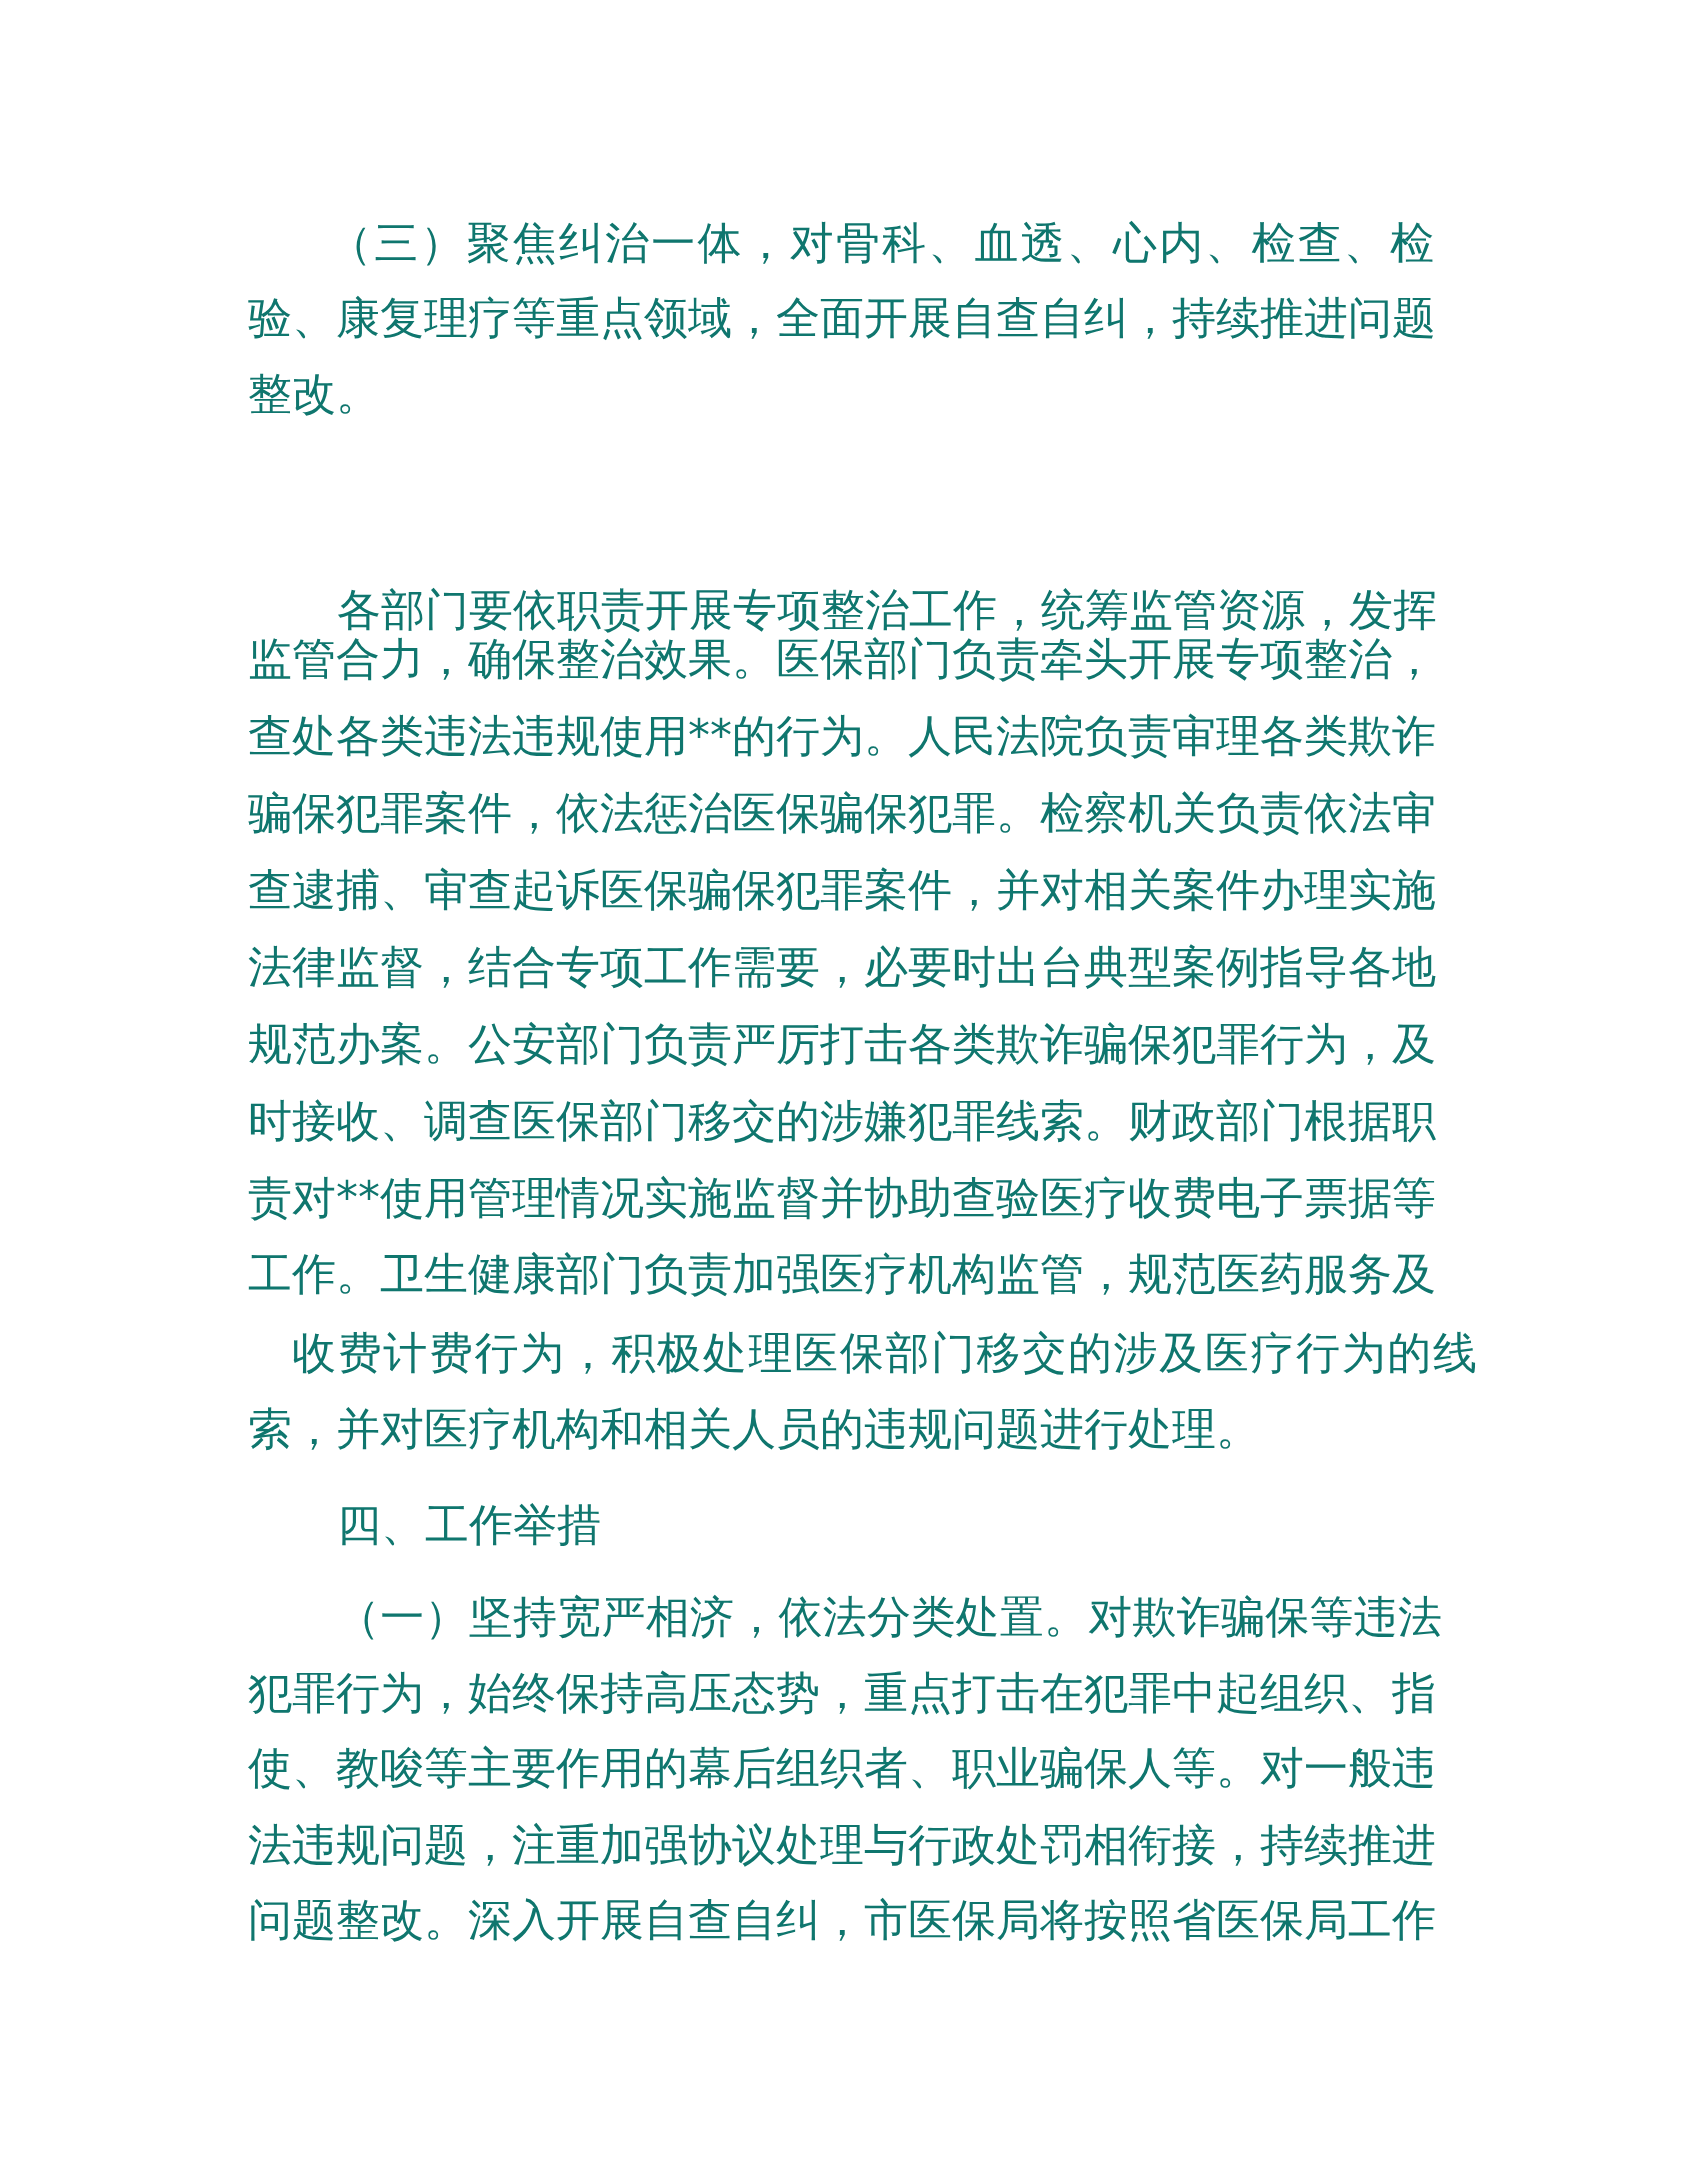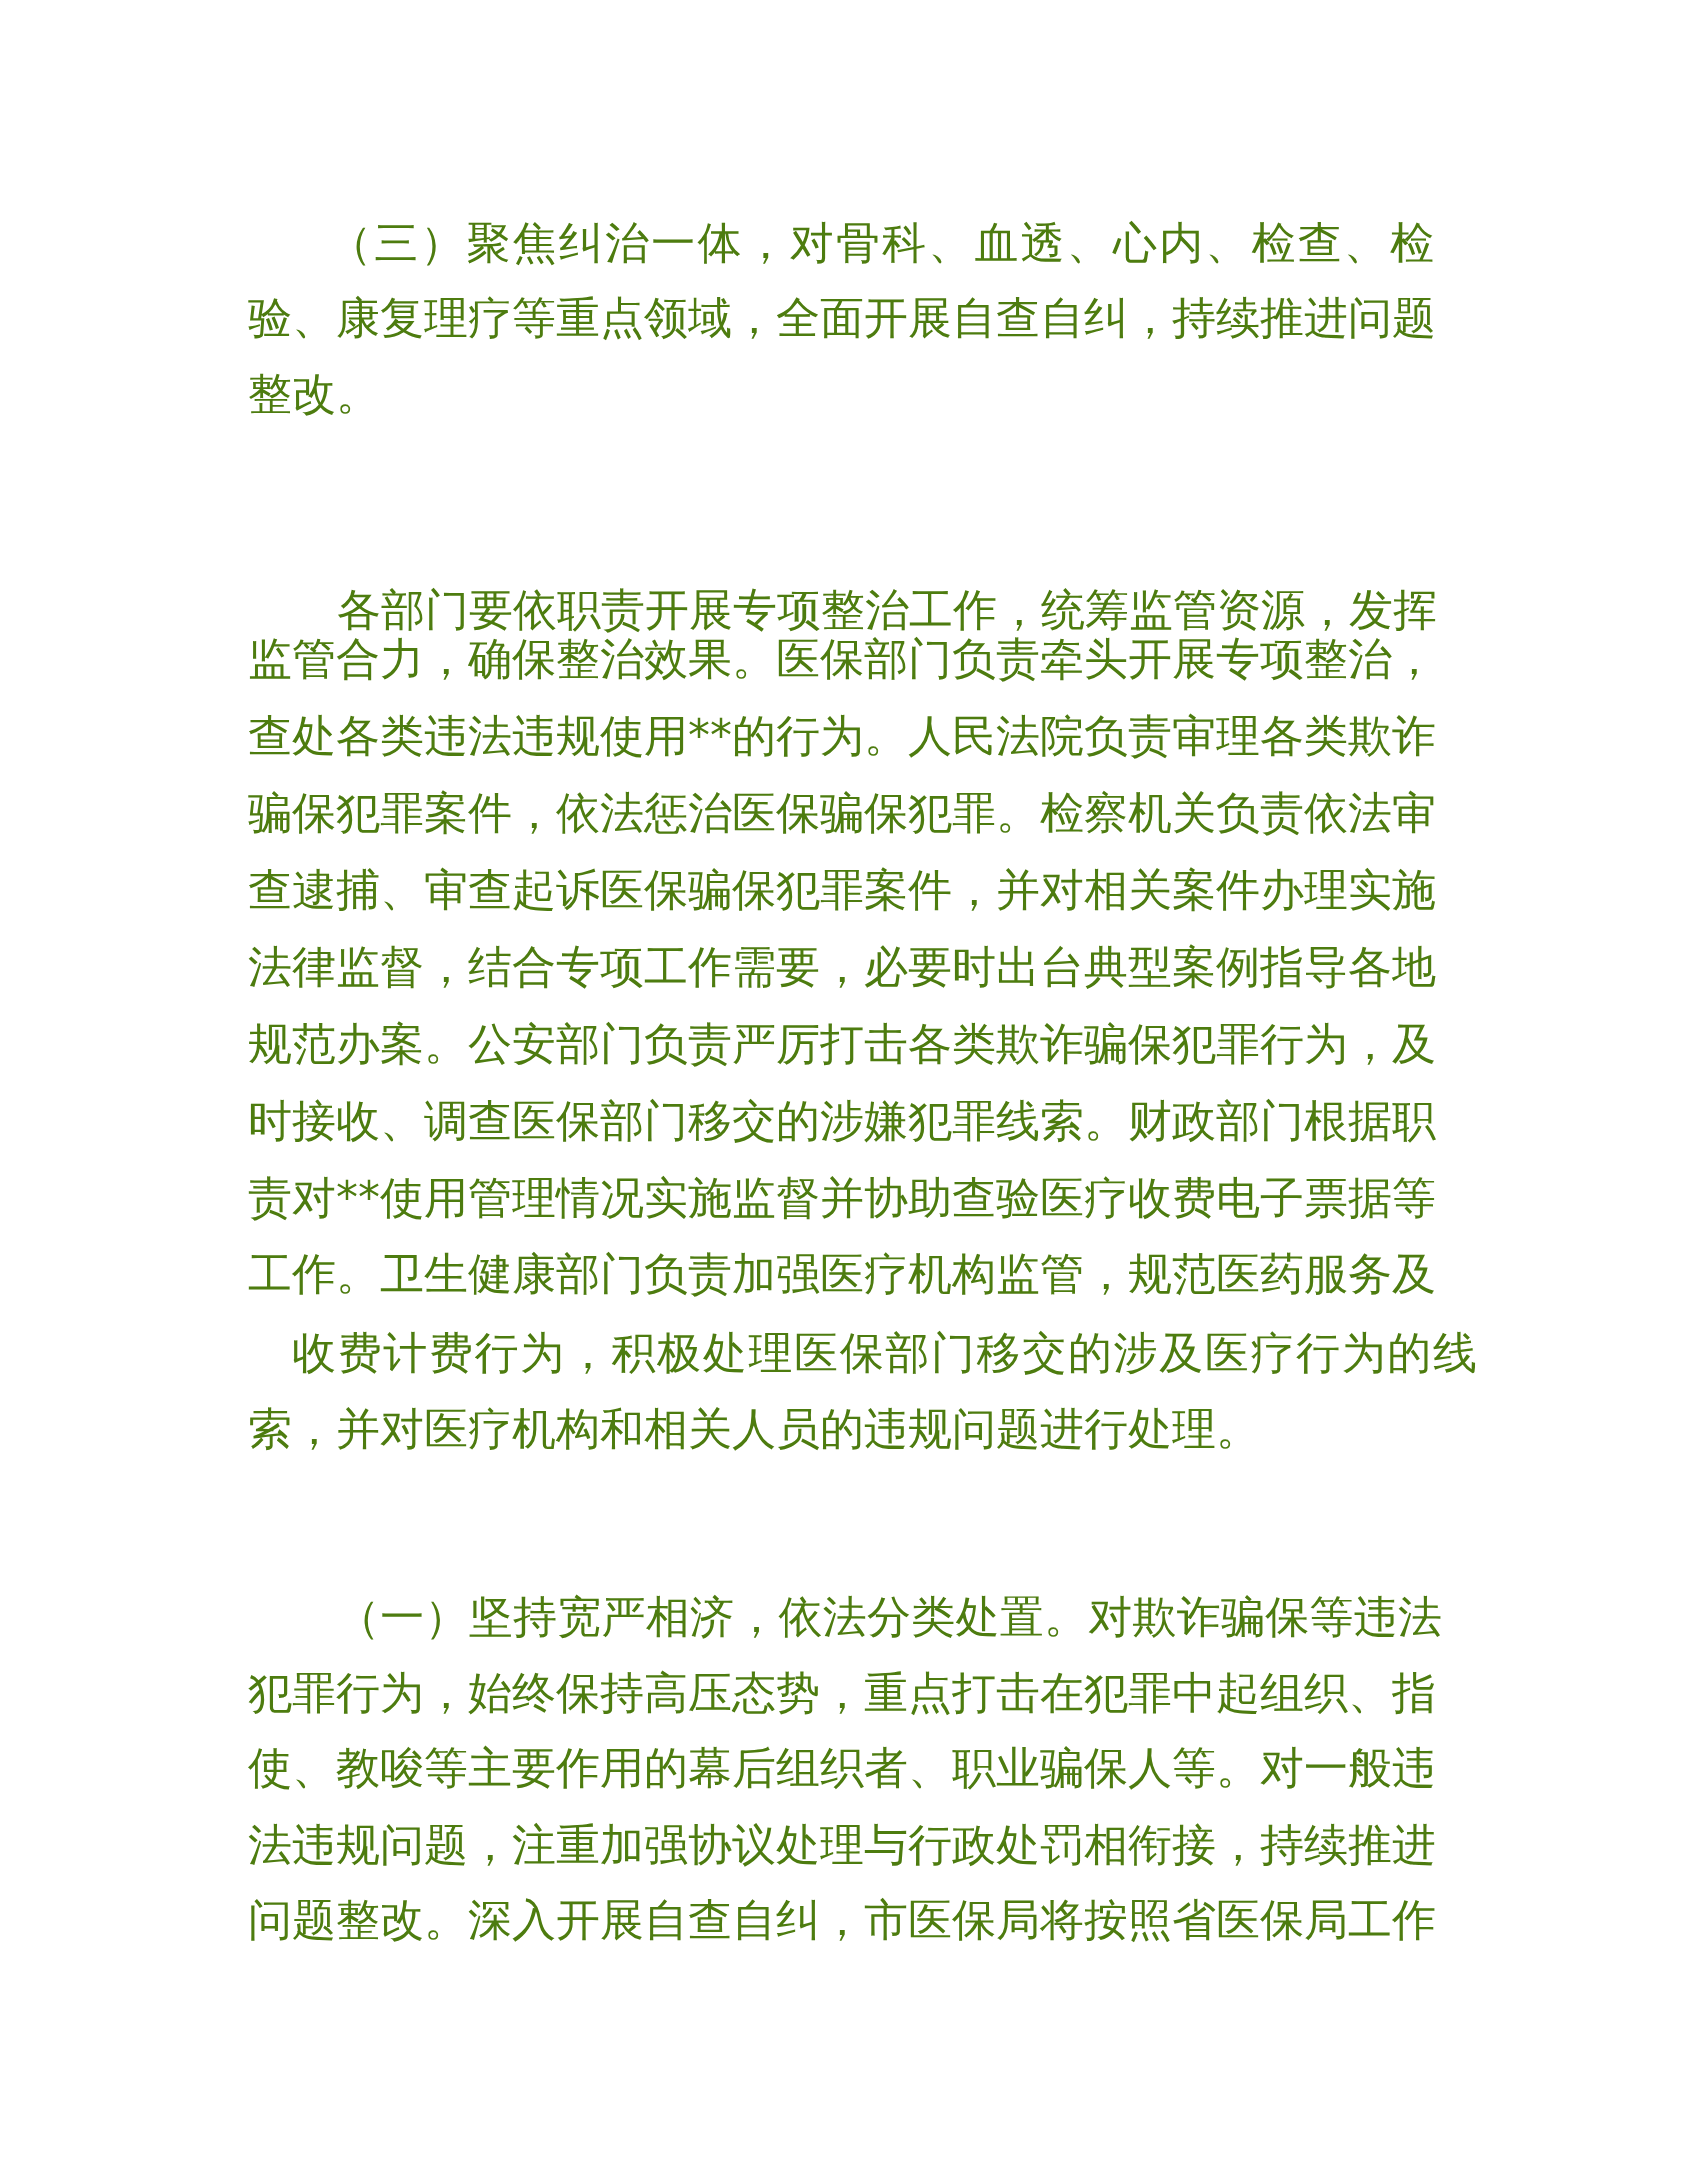--- a/index.html
+++ b/index.html
@@ -27,21 +27,21 @@
     position: absolute;
     left: 248px;
     width: 1185px;
     height: 59px;
     font-size: 44px;
     line-height: 59px;
     white-space: nowrap;
     text-align: justify;
     text-align-last: justify;
     text-justify: inter-character;
-    color: #4d7c0f;
+    color: #0f766e;
   }
   .line.last {
     text-align-last: left;
   }
   .line.indent {
     left: 337px;
     width: 1097px;
   }
   .line.heading {
     text-align-last: left;
@@ -67,20 +67,21 @@
     <div class="line" style="top:860px;">查逮捕、审查起诉医保骗保犯罪案件，并对相关案件办理实施</div>
     <div class="line" style="top:937px;">法律监督，结合专项工作需要，必要时出台典型案例指导各地</div>
     <div class="line" style="top:1014px;">规范办案。公安部门负责严厉打击各类欺诈骗保犯罪行为，及</div>
     <div class="line" style="top:1091px;">时接收、调查医保部门移交的涉嫌犯罪线索。财政部门根据职</div>
     <div class="line" style="top:1168px;">责对**使用管理情况实施监督并协助查验医疗收费电子票据等</div>
     <div class="line" style="top:1244px;">工作。卫生健康部门负责加强医疗机构监管，规范医药服务及</div>
     <div class="line" style="top:1323px;margin-left:44px;">收费计费行为，积极处理医保部门移交的涉及医疗行为的线</div>
     <div class="line last" style="top:1399px;">索，并对医疗机构和相关人员的违规问题进行处理。</div>
   </div>
 
+  <div class="line indent heading" style="top:1495px;">四、工作举措</div>
 
   <div>
     <div class="line indent" style="top:1587px; left:336px; width:1106px;">（一）坚持宽严相济，依法分类处置。对欺诈骗保等违法</div>
     <div class="line" style="top:1663px;">犯罪行为，始终保持高压态势，重点打击在犯罪中起组织、指</div>
     <div class="line" style="top:1738px;">使、教唆等主要作用的幕后组织者、职业骗保人等。对一般违</div>
     <div class="line" style="top:1815px;">法违规问题，注重加强协议处理与行政处罚相衔接，持续推进</div>
     <div class="line" style="top:1890px;">问题整改。深入开展自查自纠，市医保局将按照省医保局工作</div>
   </div>
 
 </div>

